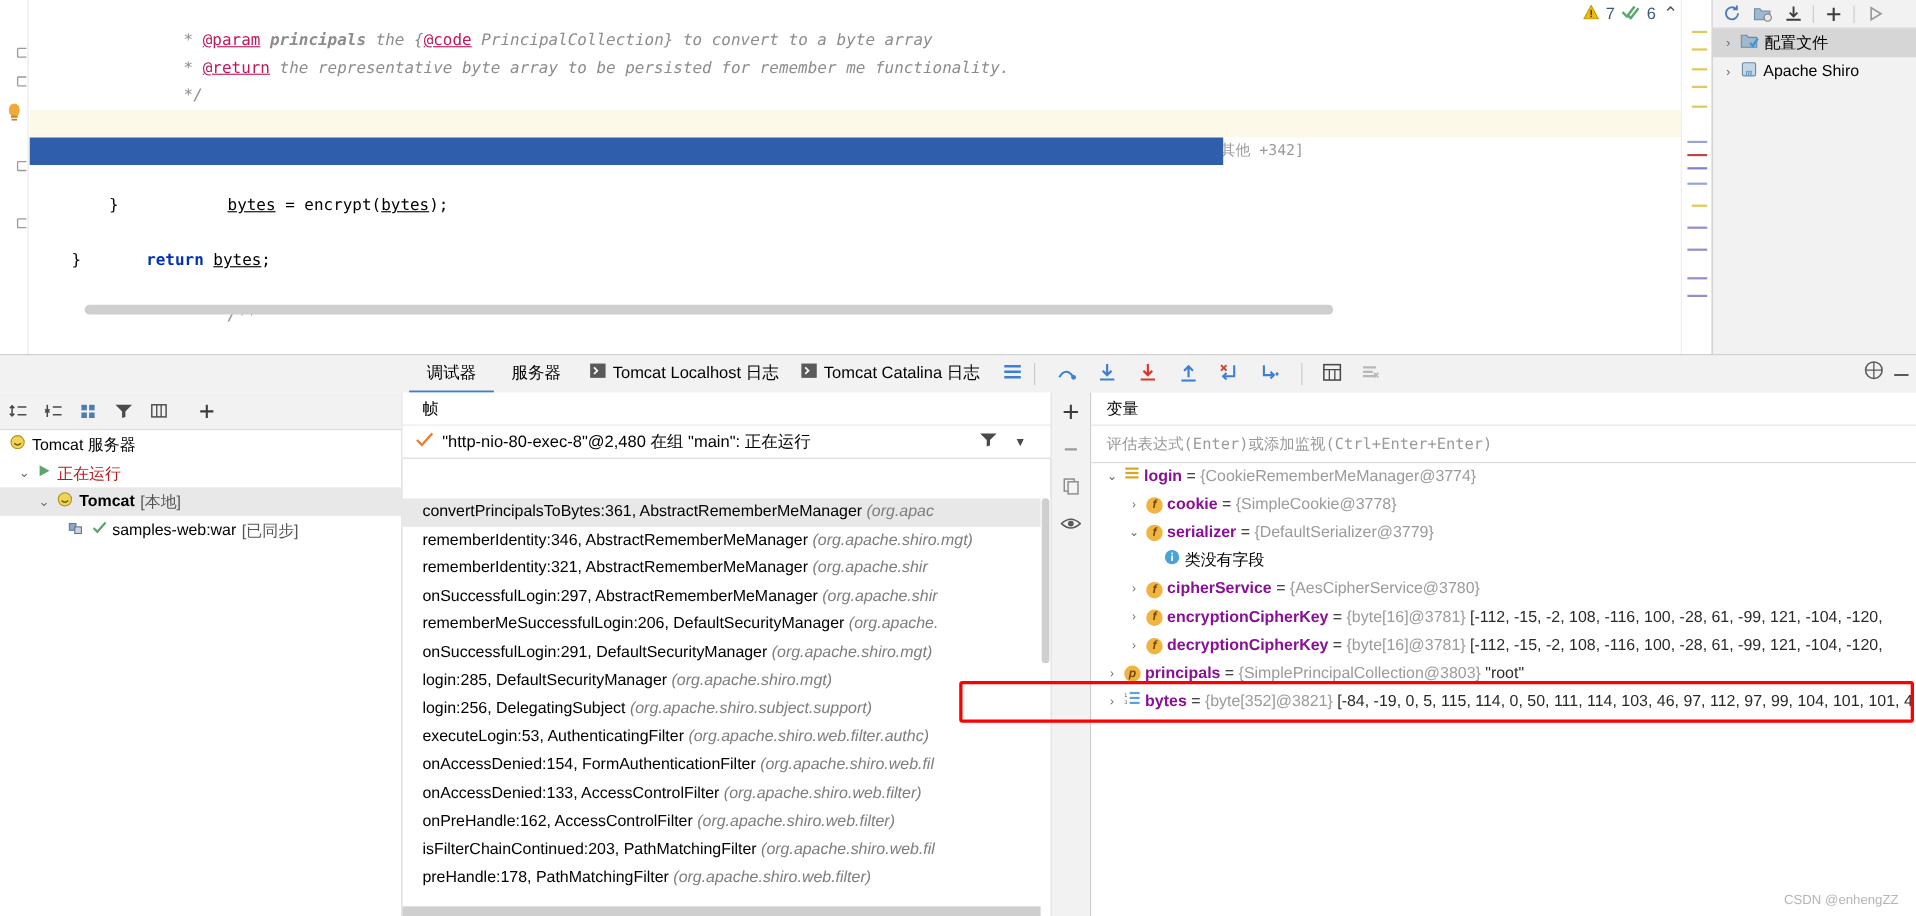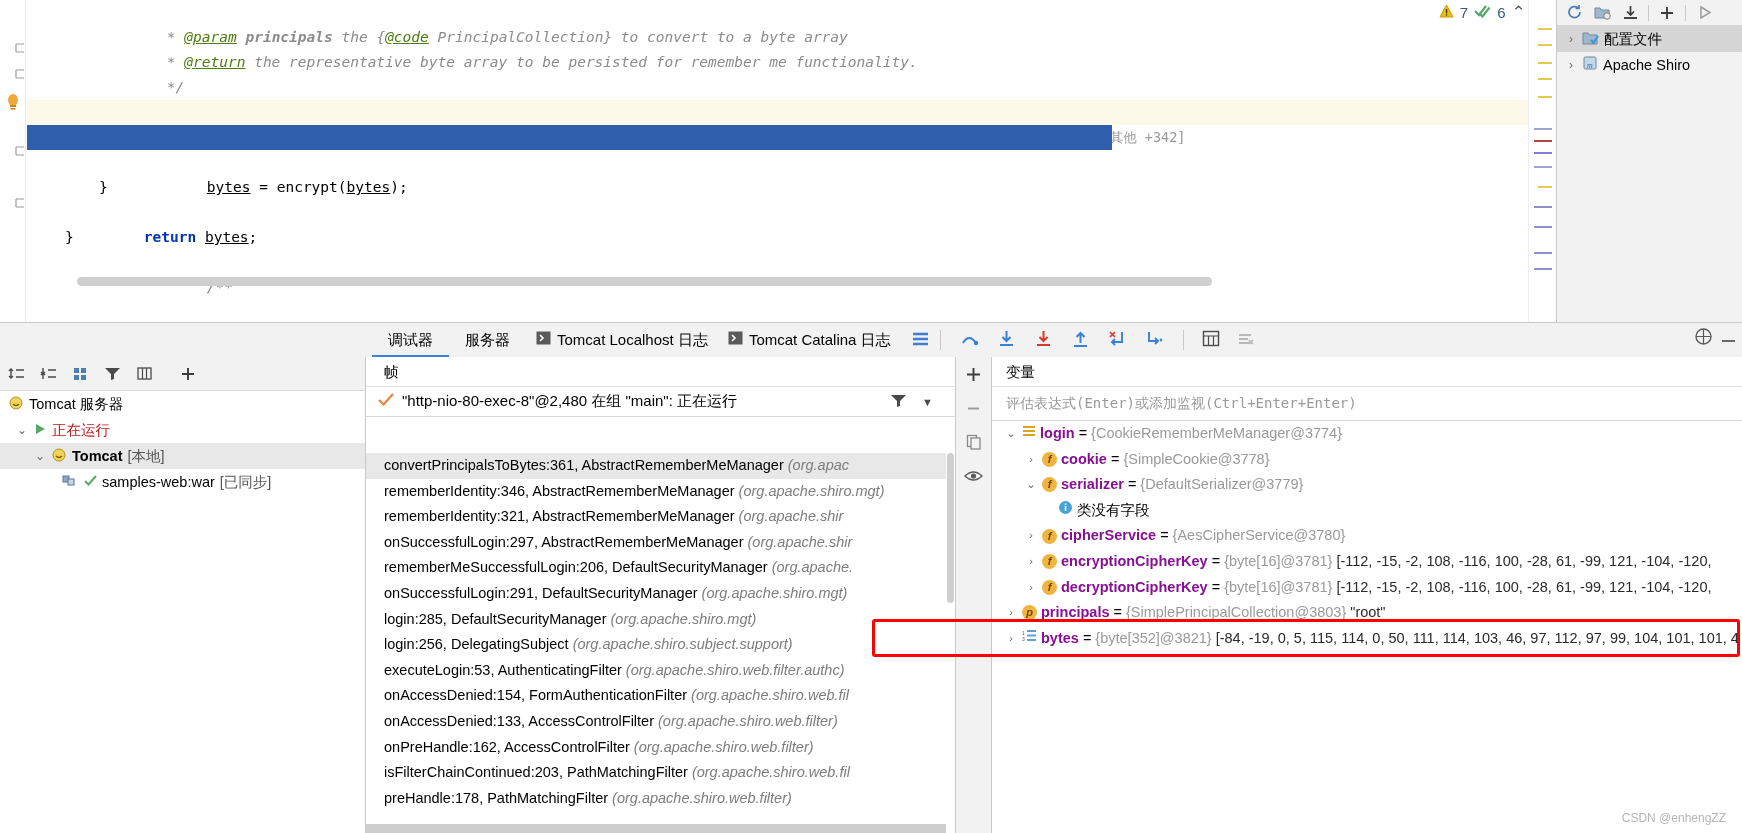--- a/index.html
+++ b/index.html
@@ -10,21 +10,21 @@
   
   .editor { position:absolute; left:0; top:0; width:1556px; height:322px; background:#ffffff; }
   .gutter { position:absolute; left:0; top:0; width:26px; height:322px; background:#fff; border-right:1px solid #e8e8e8; }
   .fold { position:absolute; left:14px; width:12px; height:12px; }
   .fold svg{display:block;}
   .codearea { position:absolute; left:27px; top:0; right:0; bottom:0; }
   .cline { position:relative; height:25px; line-height:25px; white-space:pre;
      font-family:"DejaVu Sans Mono","Liberation Mono",monospace; font-size:14.5px; padding-left:14px; }
   .kw { color:#0033b3; font-weight:700; }
   .cmt { color:#8c8c8c; font-style:italic; }
-  .tag { color:#4d7c0f; font-style:italic; text-decoration:underline; }
+  .tag { color:#be185d; text-decoration:underline; }
   .bold { font-weight:700; color:#8c8c8c; font-style:italic;}
   .fld { color:#000; text-decoration:underline; }
   .hint { color:#9a9a9a; font-style:italic; font-size:13.5px; }
   .ln-hl { background:#fdf9e8; }
   .ln-sel { background:#2f5eac; color:#fff; }
   .ln-sel .kw { color:#fff; font-weight:700;}
   .serialize-hl { background:#e6e6fa; }
   .bulb { position:absolute; left:5px; top:4px; }
   .editor-hscroll { position:absolute; left:27px; bottom:10px; height:9px; background:#cfcfcf; border-radius:5px; }
 
@@ -157,21 +157,21 @@
       <div class="cline ln-sel" style="padding-left:72px; width:1085px;">
         <span class="kw">if</span><span> (getCipherService() != </span><span class="kw">null</span><span>) {</span>
       </div>
 
       <div class="cline" style="padding-left:110px;">
         <span class="fld">bytes</span><span> = encrypt(</span><span class="fld">bytes</span><span>);</span>
       </div>
 
       <div class="cline" style="padding-left:72px;">}</div>
 
-      <div class="cline" style="padding-left:47px;">
+      <div class="cline" style="padding-left:36px;">
         <span class="kw">return </span><span class="fld">bytes</span><span>;</span>
       </div>
 
       <div class="cline" style="padding-left:38px;">}</div>
 
       <div class="cline" style="padding-left:110px;">
         <span class="cmt">/**</span>
       </div>
 
       <div class="editor-hscroll" style="left:50px;width:1135px;top:277px;"></div>

